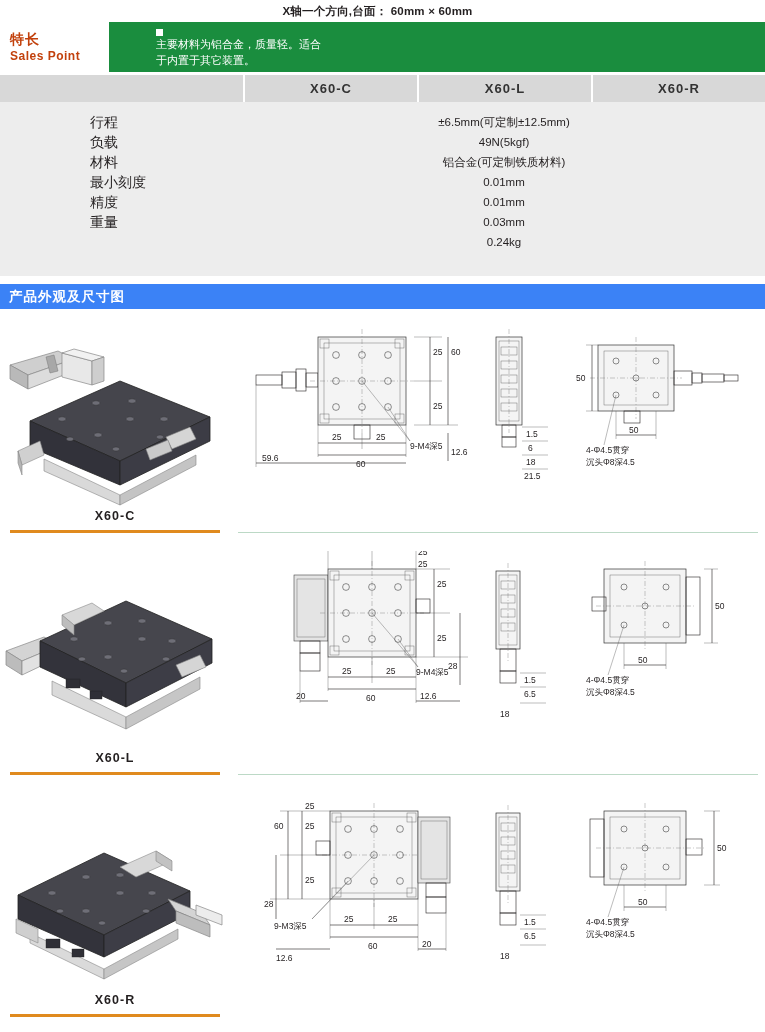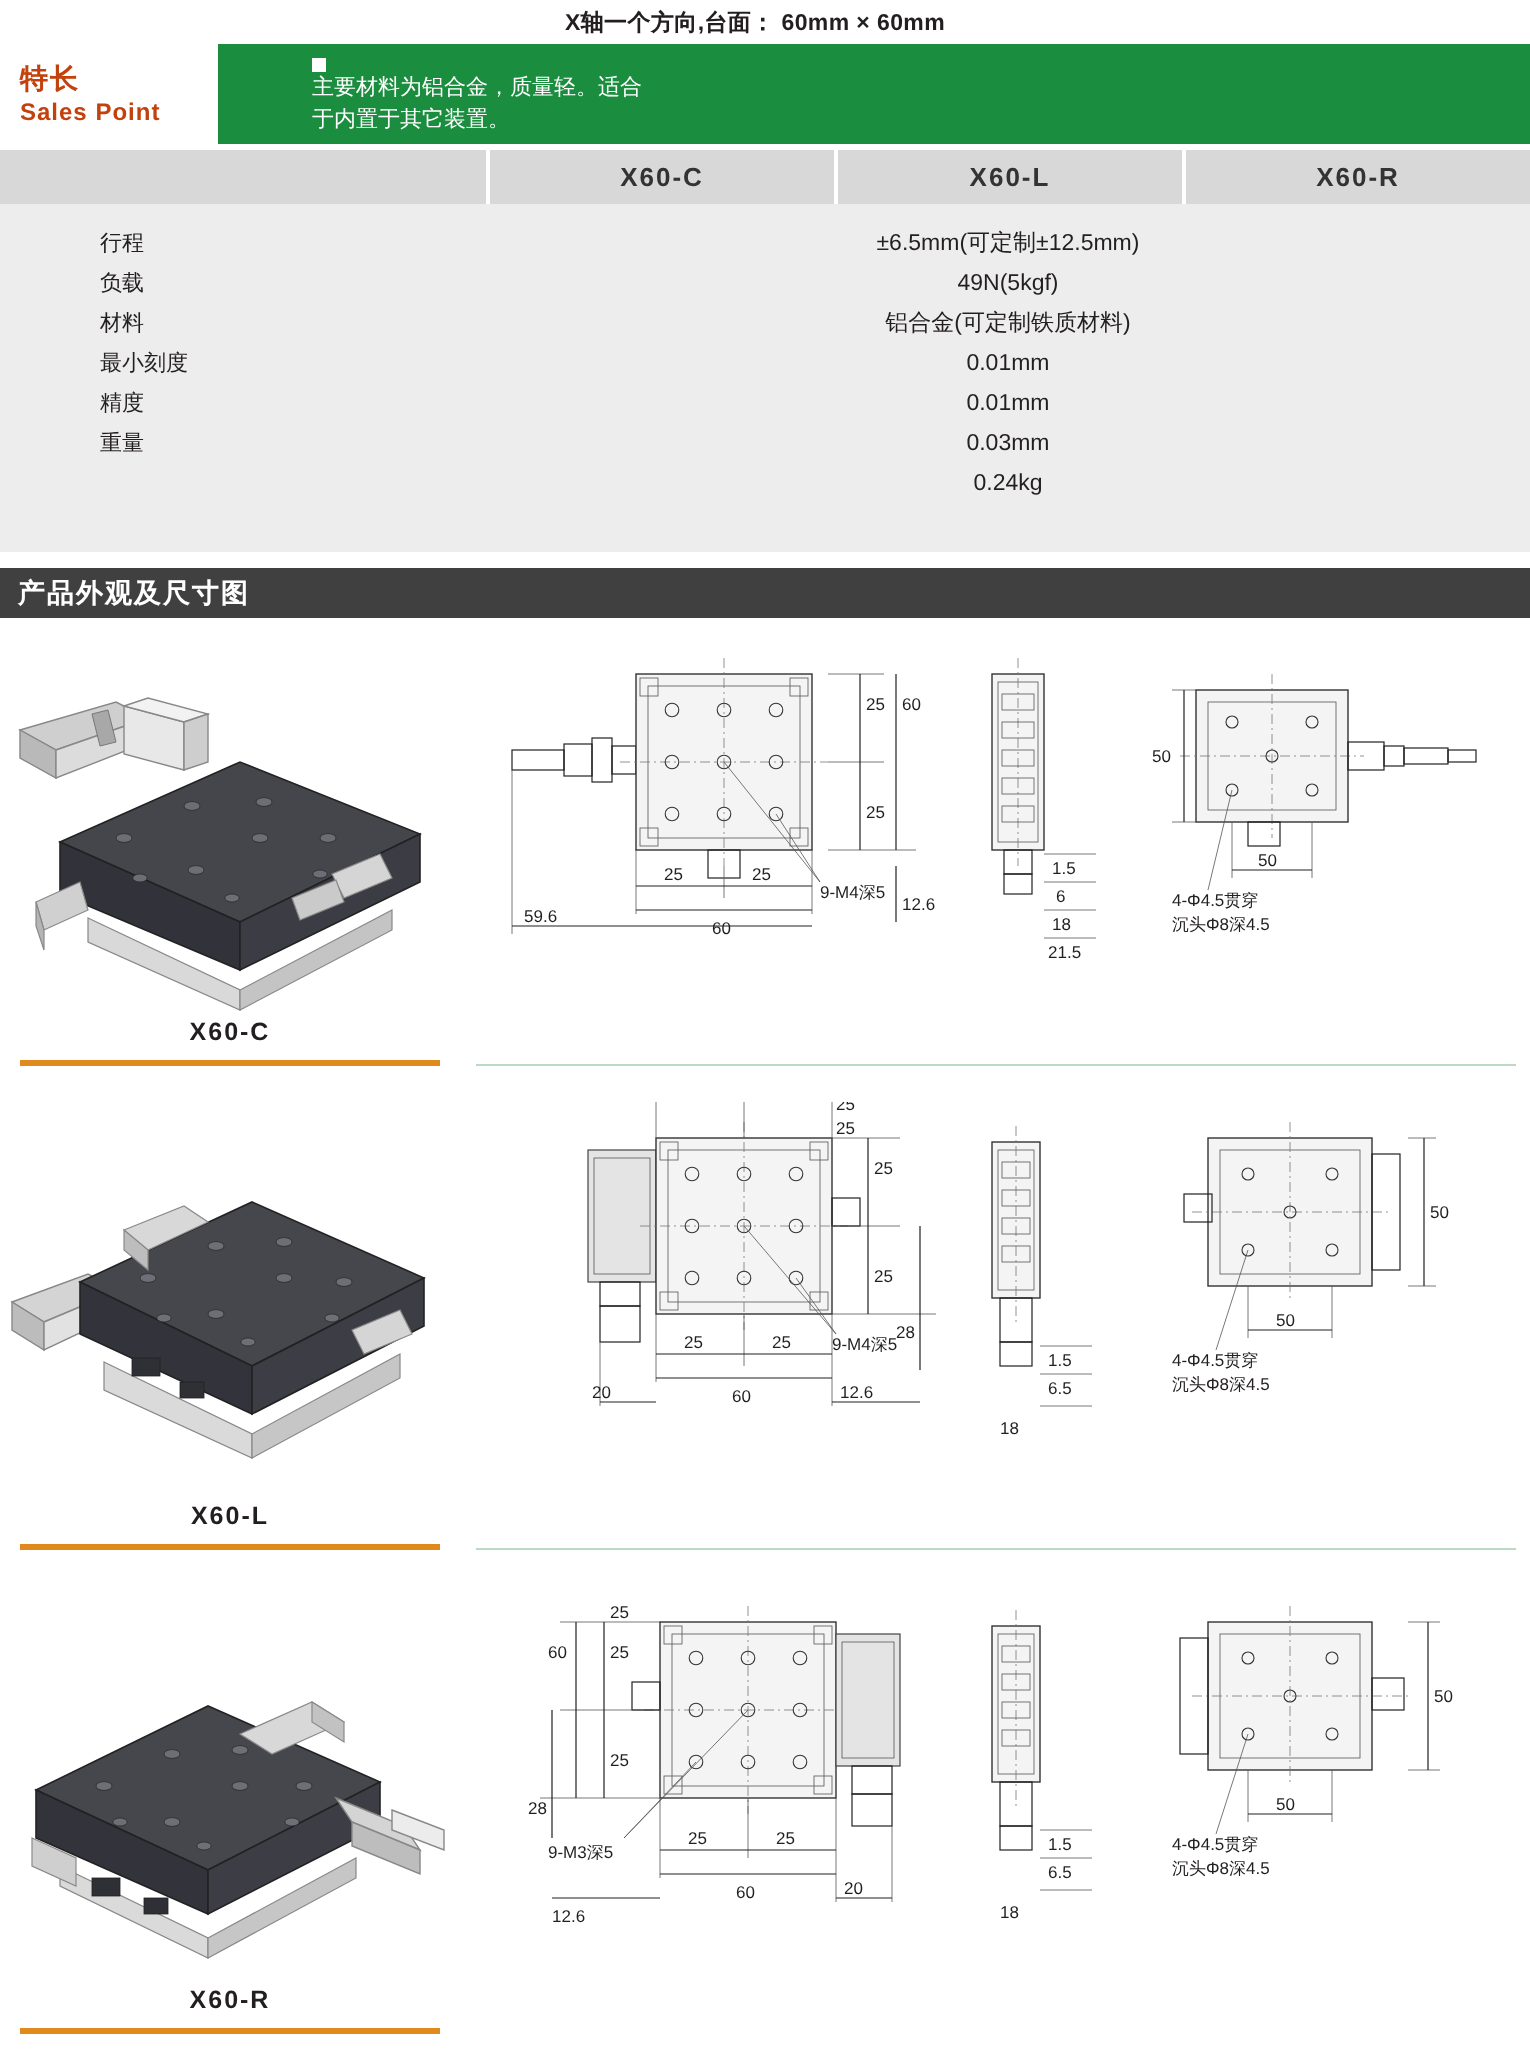--- a/index.html
+++ b/index.html
@@ -61,33 +61,33 @@
     background: #d8d8d8;
     border-left: 2px solid #ffffff;
     display: flex; align-items: center; justify-content: center;
     font-size: 13px; font-weight: bold; color: #333;
     letter-spacing: 1px;
   }
   .spec-body { display: flex; background: #ededed; }
   .spec-names { width: 243px; padding: 10px 0 12px 0; }
   .spec-names .row {
     height: 20px; line-height: 20px;
-    font-size: 11px; padding-left: 50px; color: #231f20;
+    font-size: 14px; padding-left: 90px; color: #231f20;
   }
   .spec-values { flex: 1; padding: 10px 0 24px 0; }
   .spec-values .row {
     height: 20px; line-height: 20px;
     font-size: 11.5px; text-align: center; color: #231f20;
   }
 
   
   .section-bar {
     margin-top: 8px;
     height: 25px;
-    background: #404040;
+    background: #3b82f6;
     color: #ffffff;
     font-size: 13.5px;
     font-weight: bold;
     display: flex;
     align-items: center;
     padding-left: 9px;
     letter-spacing: 1px;
     width: 765px;
   }
 

